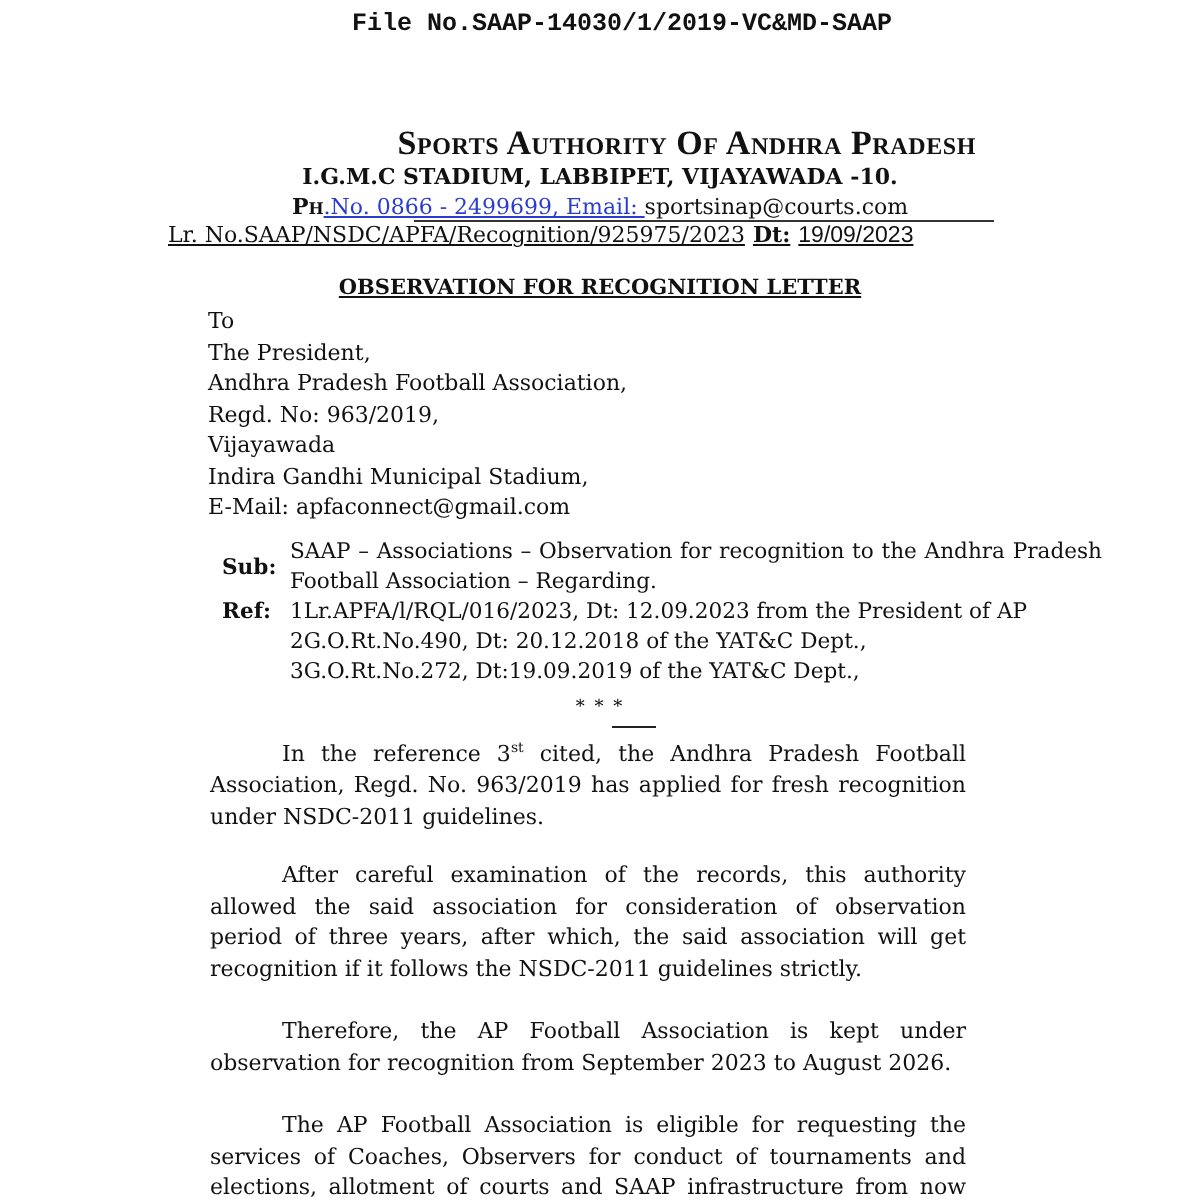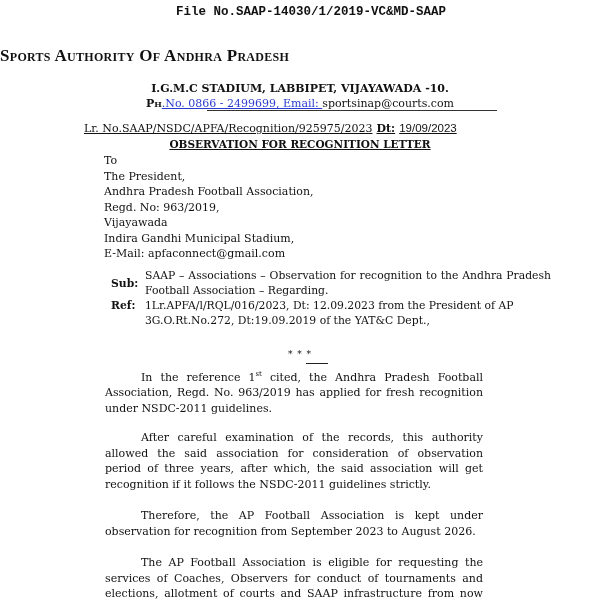--- a/index.html
+++ b/index.html
@@ -8,39 +8,38 @@
       font-family: "DejaVu Serif", "Liberation Serif", serif;
       color: #111;
     }
     .file-no {
       position: absolute; top: 5px; left: 0; width: 600px; text-align: center;
       font-family: Liberation Mono, monospace; font-weight: bold; font-size: 12.5px;
       letter-spacing: 0;
       padding-left: 11px;
     }
     .org-name {
-      position: absolute; top: 46px; left: 0; width: 488px; text-align: left;
+      position: absolute; top: 62px; left: 0; width: 488px; text-align: right;
       font-family: "Liberation Serif", serif; font-weight: bold; font-size: 17px;
       font-variant: small-caps; letter-spacing: 0.3px;
     }
     .org-address {
       position: absolute; top: 82px; left: 0; width: 600px; text-align: center;
       font-family: "DejaVu Serif", serif; font-weight: bold; font-size: 11px;
     }
     .org-contact {
       position: absolute; top: 97px; left: 0; width: 600px; text-align: center;
       font-family: "DejaVu Serif", serif; font-size: 11px;
     }
     .org-contact .ph { font-variant: small-caps; font-weight: bold; }
     .org-contact .link { color: #2a3ccf; text-decoration: underline; }
     .letter-ref {
       position: absolute; top: 111px; left: 84px;
       font-family: "DejaVu Serif", serif; font-size: 11px; text-decoration: underline;
       white-space: nowrap;
-      margin-top: 11px;
     }
     .letter-ref .dt-label { font-weight: bold; margin-left: 4px; }
     .letter-ref .dt-val {
       font-family: "Liberation Sans", sans-serif; text-decoration: none; margin-left: 4px; font-size: 11.5px;
     }
     .hr-line {
       position: absolute; top: 110px; left: 207px; width: 290px; height: 1px; background: #333;
     }
     .title {
       position: absolute; top: 138px; left: 0; width: 600px; text-align: center;
@@ -111,22 +110,23 @@
   <div class="row">
     <span class="lbl">Sub:</span>
     <span class="sub-text">SAAP – Associations – Observation for recognition to the Andhra Pradesh Football Association – Regarding.</span>
   </div>
   <div class="row">
     <span class="lbl">Ref:</span>
     <div>
       <div class="ref-item">1Lr.APFA/l/RQL/016/2023, Dt: 12.09.2023 from the President of AP</div>
     </div>
   </div>
+  <div class="ref-sub">2G.O.Rt.No.490, Dt: 20.12.2018 of the YAT&amp;C Dept.,</div>
   <div class="ref-sub">3G.O.Rt.No.272, Dt:19.09.2019 of the YAT&amp;C Dept.,</div>
 </div>
 
 <div class="stars">* * *</div>
 <div class="stars-line"></div>
 
-<div class="para" id="p1"><span>In the reference 1</span><sup>st</sup><span> cited, the Andhra Pradesh Football Association, Regd. No. 963/2019 has applied for fresh recognition under NSDC-2011 guidelines.</span></div>
+<div class="para" id="p1"><span>In the reference 3</span><sup>st</sup><span> cited, the Andhra Pradesh Football Association, Regd. No. 963/2019 has applied for fresh recognition under NSDC-2011 guidelines.</span></div>
 <div class="para" id="p2">After careful examination of the records, this authority allowed the said association for consideration of observation period of three years, after which, the said association will get recognition if it follows the NSDC-2011 guidelines strictly.</div>
 <div class="para" id="p3">Therefore, the AP Football Association is kept under observation for recognition from September 2023 to August 2026.</div>
 <div class="para" id="p4">The AP Football Association is eligible for requesting the services of Coaches, Observers for conduct of tournaments and elections, allotment of courts and SAAP infrastructure from now onwards.</div>
 
 </body></html>

